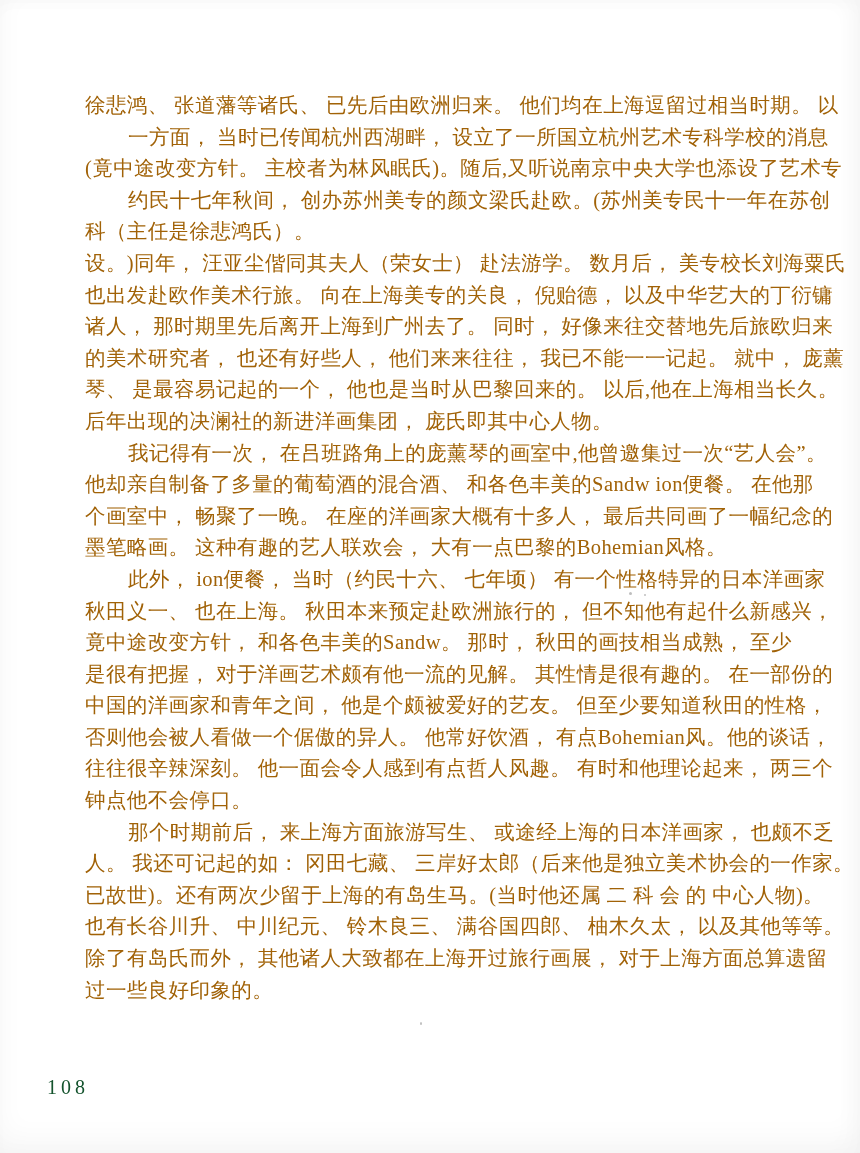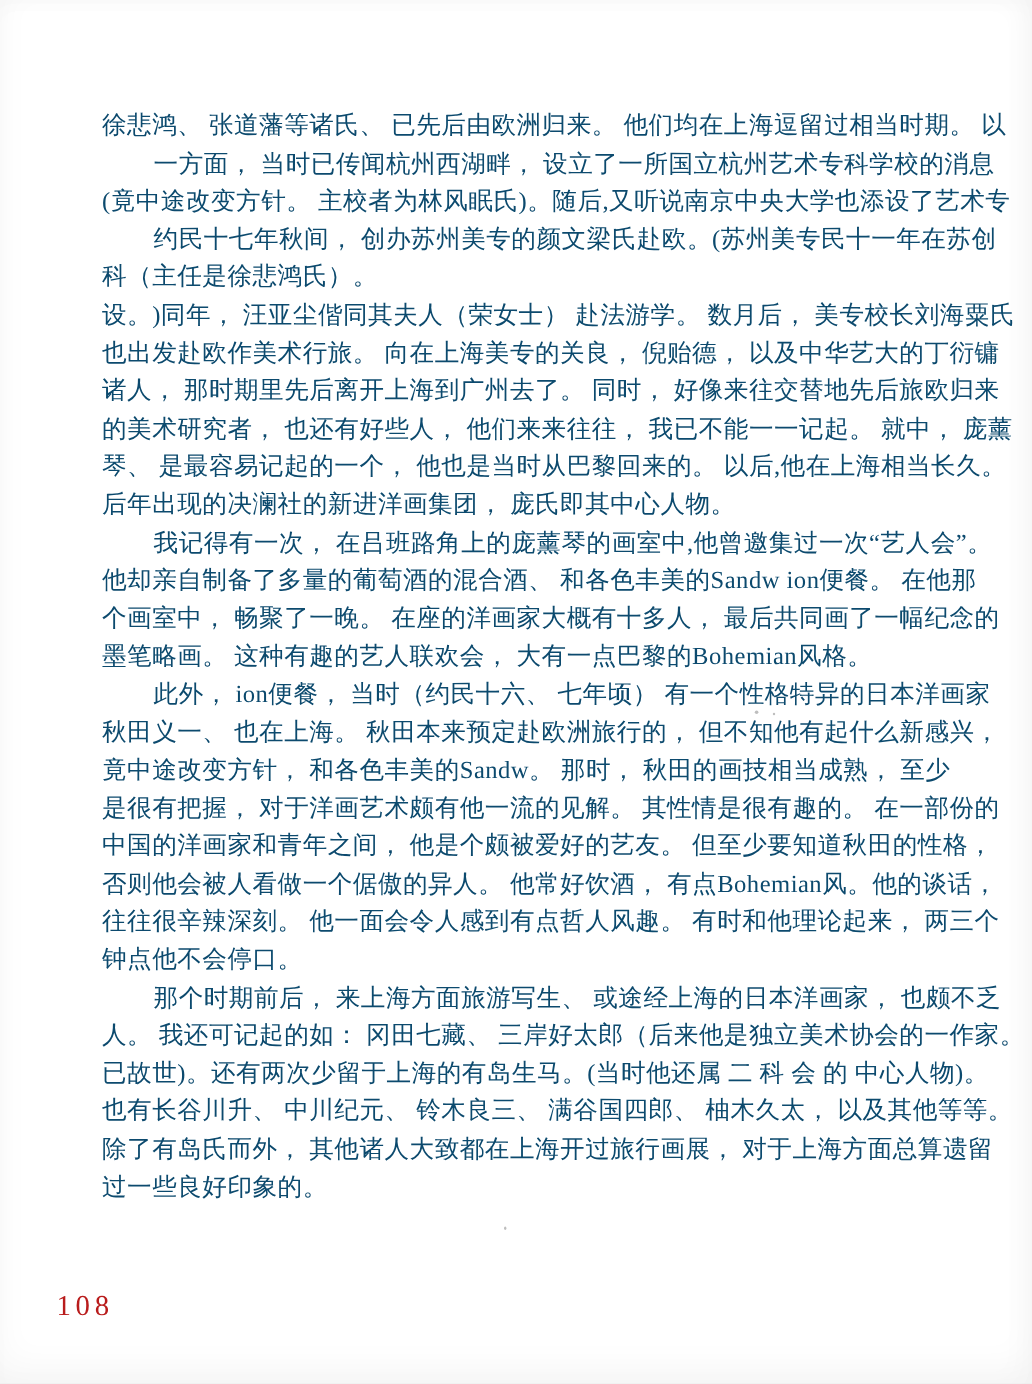--- a/index.html
+++ b/index.html
@@ -30,41 +30,41 @@
     position: absolute;
     left: 85px;
     top: 90px;
     width: 692px;
   }
   .line {
     height: 31.6px;
     line-height: 31.6px;
     font-size: 20.5px;
     font-weight: 500;
-    color: #0c4a6e;
+    color: #a16207;
     letter-spacing: 0.4px;
     text-align: justify;
     text-align-last: justify;
     white-space: nowrap;
     overflow: visible;
   }
   .line.end {
     text-align-last: left;
     white-space: normal;
   }
   .line.indent {
     text-indent: 43px;
   }
   .page-number {
     position: absolute;
     left: 47px;
     top: 1076px;
-    font-size: 24px;
+    font-size: 20px;
     letter-spacing: 4px;
-    color: #b91c1c;
+    color: #14532d;
     font-family: "Liberation Serif", "DejaVu Serif", serif;
   }
   .speck {
     position: absolute;
     border-radius: 50%;
     background: rgba(40,40,40,0.30);
   }
   .speck.s1 { left: 629px; top: 592px; width: 3px; height: 3px; }
   .speck.s2 { left: 644px; top: 594px; width: 2px; height: 2px; }
   .speck.s3 { left: 420px; top: 1022px; width: 2px; height: 3px; }

